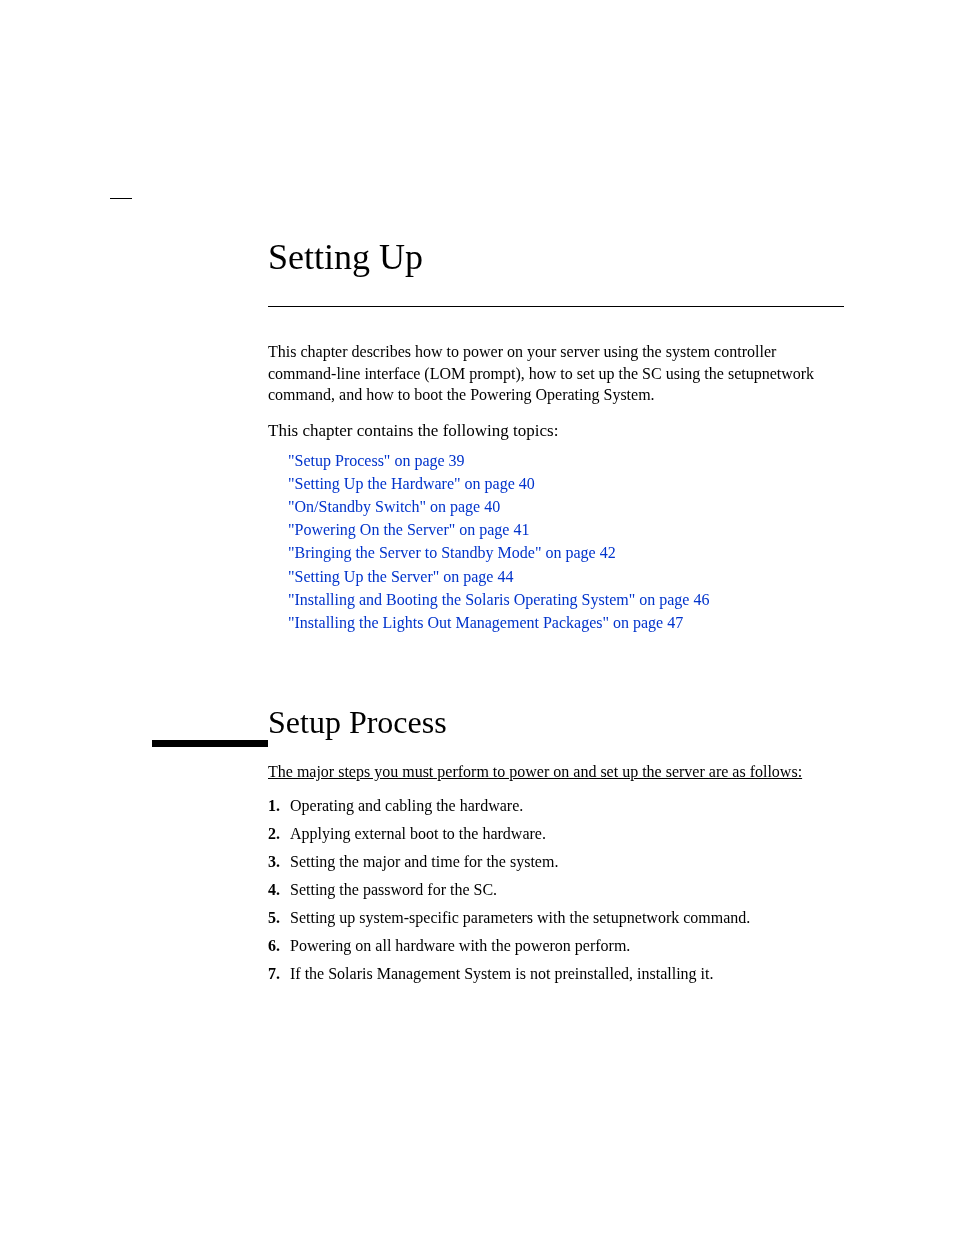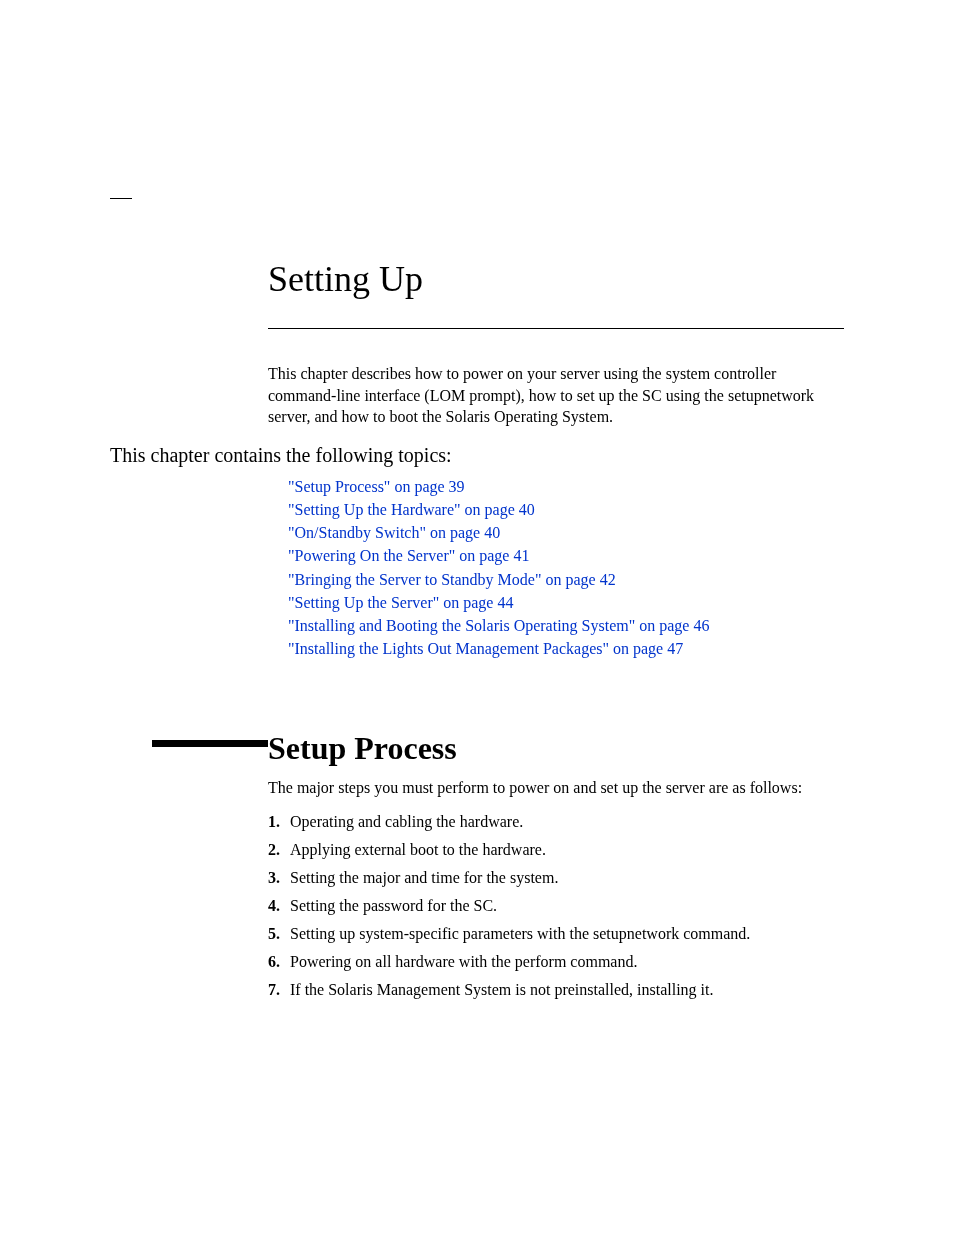--- a/index.html
+++ b/index.html
@@ -21,43 +21,44 @@
   }
   .chapter-divider {
     position: absolute;
     top: 198px;
     left: 110px;
     width: 22px;
     border-top: 1.5px solid #000;
   }
   .title-block {
     margin-left: 158px;
-    margin-top: 98px;
+    margin-top: 76px;
   }
   .chapter-title {
     font-size: 36px;
     font-weight: normal;
     margin-bottom: 28px;
   }
   .title-rule {
     border: none;
     border-top: 1.5px solid #000;
     margin-left: 0;
     margin-right: 0;
     width: 100%;
   }
   .intro-para {
     margin-left: 158px;
     margin-top: 34px;
     font-size: 16px;
     line-height: 1.35;
   }
   .topics-para {
+    margin-left: 158px;
     margin-top: 14px;
-    font-size: 20px;
+    font-size: 17px;
     line-height: 1.35;
   }
   .toc-list {
     margin-left: 178px;
     margin-top: 6px;
     font-size: 16px;
     line-height: 1.45;
   }
   .toc-item {
     color: #0033cc;
@@ -67,28 +68,29 @@
     left: 152px;
     width: 116px;
     border-top: 7px solid #000;
   }
   .section-marker.first {
     top: 740px;
   }
   .section-heading {
     margin-left: 158px;
     font-size: 32px;
-    font-weight: bold;
+    font-weight: normal;
     margin-top: 70px;
   }
   .section-intro {
     margin-left: 158px;
-    margin-top: 10px;
+    margin-top: 20px;
     font-size: 16px;
     line-height: 1.35;
+    text-decoration: underline;
   }
   .numbered-list {
     margin-left: 158px;
     margin-top: 14px;
     font-size: 16px;
   }
   .numbered-item {
     margin-top: 10px;
     display: flex;
   }
@@ -106,21 +108,21 @@
 
 <div class="page">
 
   <div class="chapter-divider"></div>
 
   <div class="title-block">
     <h1 class="chapter-title">Setting Up</h1>
     <hr class="title-rule">
   </div>
 
-  <p class="intro-para">This chapter describes how to power on your server using the system controller command-line interface (LOM prompt), how to set up the SC using the setupnetwork server, and how to boot the Solaris Operating System.</p>
+  <p class="intro-para">This chapter describes how to power on your server using the system controller command-line interface (LOM prompt), how to set up the SC using the setupnetwork command, and how to boot the Powering Operating System.</p>
 
   <p class="topics-para">This chapter contains the following topics:</p>
 
   <div class="toc-list">
     <div class="toc-item">"Setup Process" on page 39</div>
     <div class="toc-item">"Setting Up the Hardware" on page 40</div>
     <div class="toc-item">"On/Standby Switch" on page 40</div>
     <div class="toc-item">"Powering On the Server" on page 41</div>
     <div class="toc-item">"Bringing the Server to Standby Mode" on page 42</div>
     <div class="toc-item">"Setting Up the Server" on page 44</div>
@@ -150,21 +152,21 @@
     <div class="numbered-item">
       <span class="num">4.</span>
       <span class="num-text">Setting the password for the SC.</span>
     </div>
     <div class="numbered-item">
       <span class="num">5.</span>
       <span class="num-text">Setting up system-specific parameters with the setupnetwork command.</span>
     </div>
     <div class="numbered-item">
       <span class="num">6.</span>
-      <span class="num-text">Powering on all hardware with the perform command.</span>
+      <span class="num-text">Powering on all hardware with the poweron perform.</span>
     </div>
     <div class="numbered-item">
       <span class="num">7.</span>
       <span class="num-text">If the Solaris Management System is not preinstalled, installing it.</span>
     </div>
   </div>
 
 </div>
 
 </body></html>

